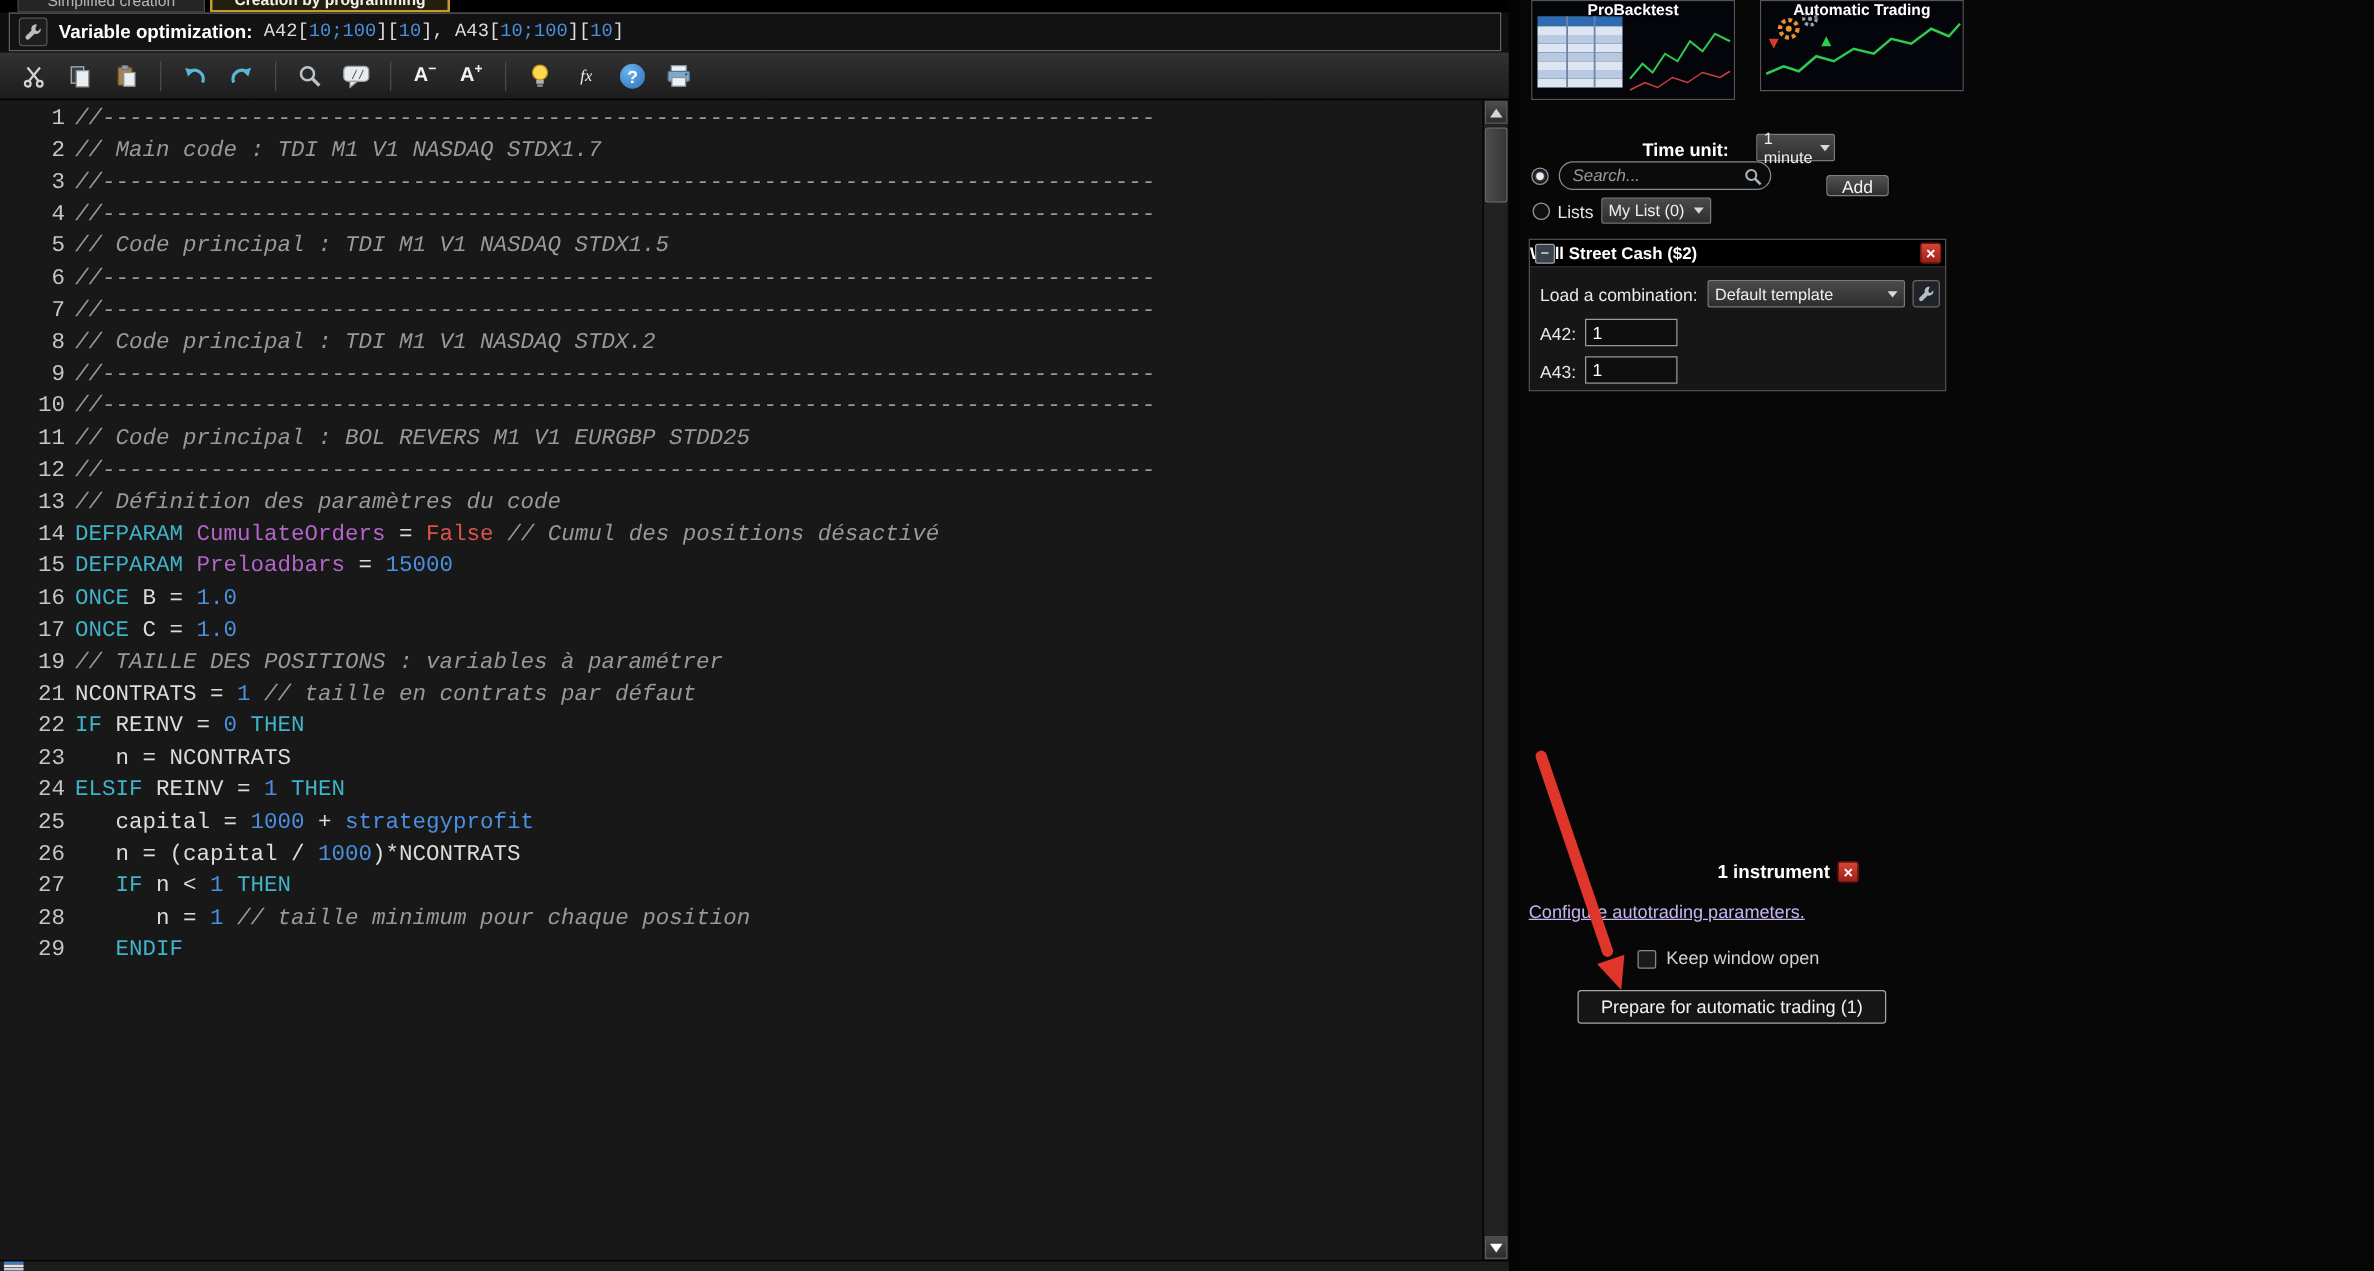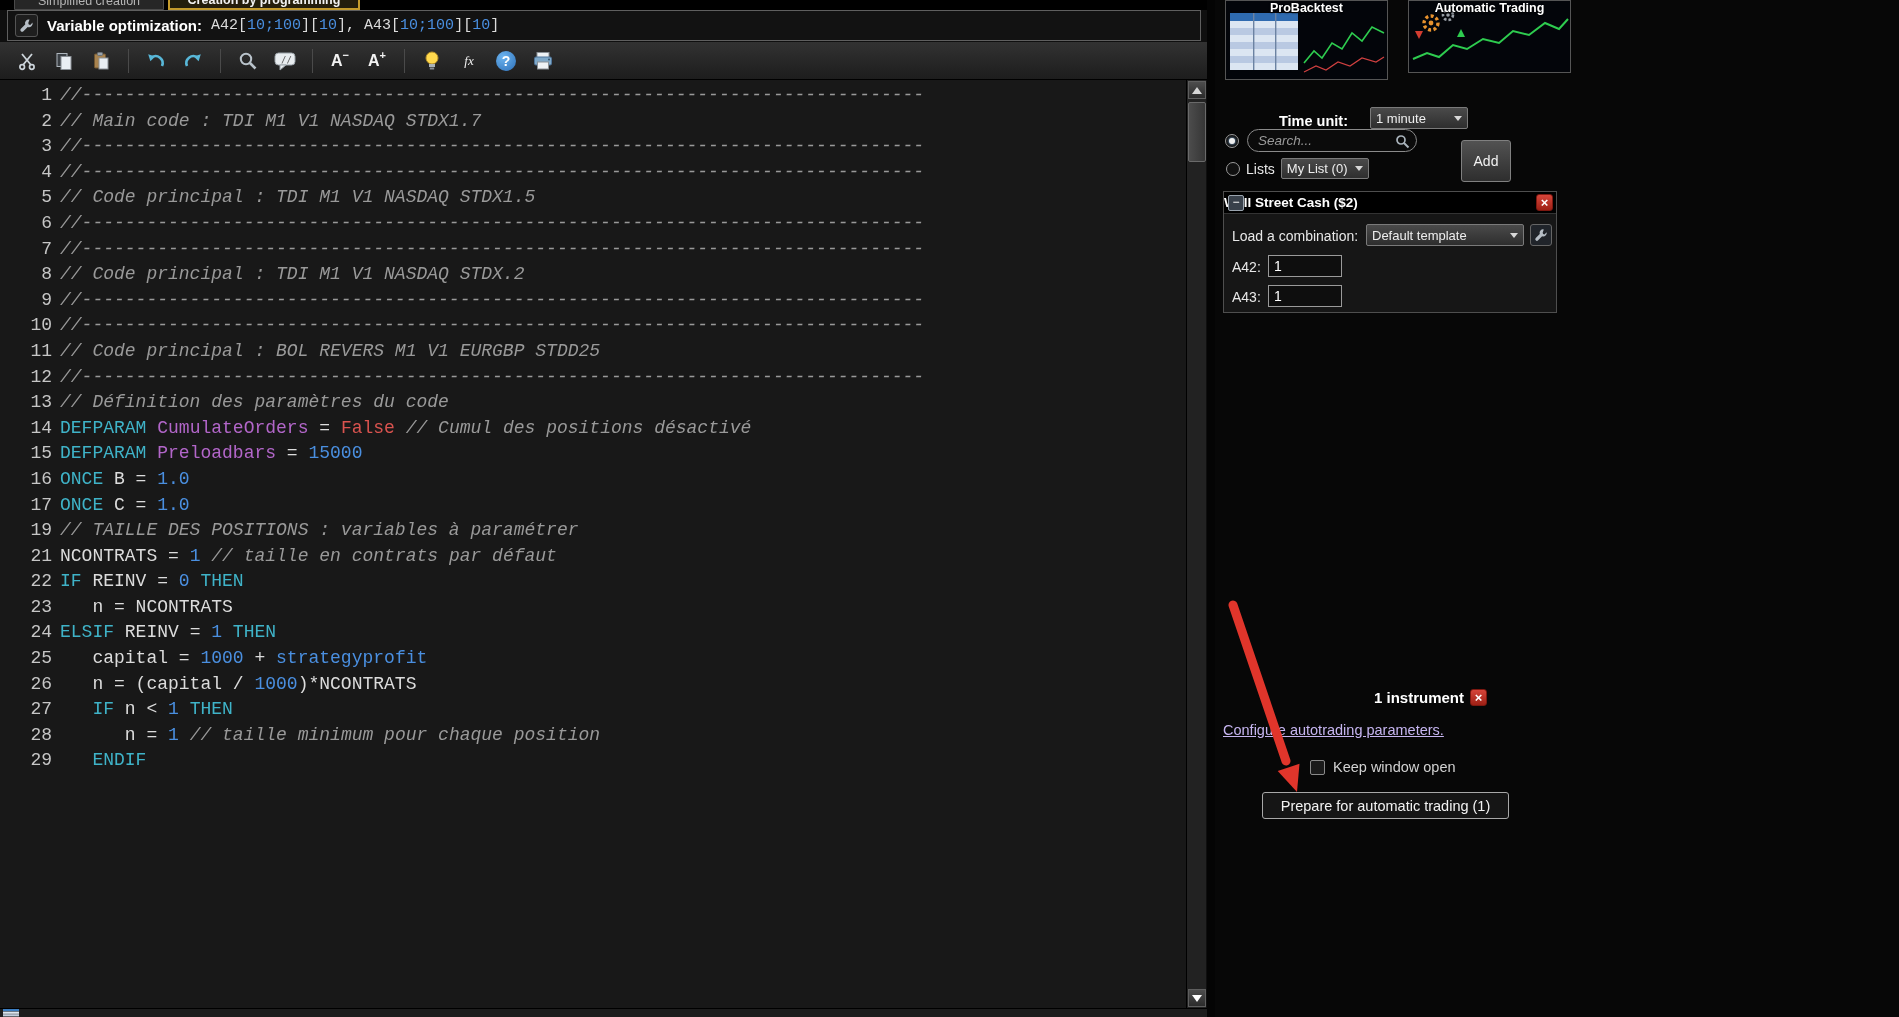--- a/index.html
+++ b/index.html
@@ -62,21 +62,21 @@
   .radio.sel::after{content:"";position:absolute;left:3px;top:3px;width:6px;height:6px;border-radius:50%;background:#eee;box-shadow:0 0 3px #9cf}
   .cb{width:15px;height:15px;border:1px solid #8a8a8a;background:#1b1b1b;border-radius:2px;flex:none}
   .xbtn{width:17px;height:17px;background:linear-gradient(#d6453a,#9e2015);border:1px solid #7e1810;border-radius:3px;color:#fff;font-weight:bold;font-size:13px;display:flex;align-items:center;justify-content:center;line-height:1;flex:none}
 
   .time-row{position:absolute;left:0;top:107px;width:253px;display:flex;align-items:flex-end;justify-content:flex-end;gap:22px}
   .search-row{position:absolute;left:10px;top:129px;display:flex;align-items:center;gap:8px}
   .search-box{position:relative;width:170px;height:23px;border:1px solid #8a8a8a;border-radius:12px;background:#0b0b0b;display:flex;align-items:center;padding:0 26px 0 10px}
   .search-box input{background:transparent;border:none;outline:none;color:#ddd;font-size:13.5px;width:100%;font-family:"Liberation Sans",sans-serif}
   .search-box input::placeholder{color:#9a9a9a;font-style:italic}
   .mag{position:absolute;right:6px;top:4px}
-  .add-btn{position:absolute;left:246px;top:140px;width:50px;height:42px}
+  .add-btn{position:absolute;left:246px;top:140px;width:50px;height:17px}
   .lists-row{position:absolute;left:11px;top:158px;display:flex;align-items:center;gap:6px;font-size:14px;color:#e8e8e8}
 
   .wsc{position:absolute;left:8px;top:191px;width:334px;border:1px solid #4e4e4e;background:#161616}
   .wsc-header{height:22px;background:#000;position:relative;border-bottom:1px solid #333}
   .wsc-title{position:absolute;left:0;right:0;top:3px;text-align:left;font-weight:bold;font-size:13.5px;color:#fff}
   .collapse-btn{position:absolute;left:4px;top:3px;width:16px;height:16px;background:#39414b;border:1px solid #9aa4ae;color:#fff;font-size:12px;line-height:13px;text-align:center;border-radius:2px;z-index:2}
   .wsc-x{position:absolute;right:3px;top:2px;z-index:2}
   .wsc-body{position:relative;height:98px}
   .row-label{position:absolute;font-size:14px;color:#e8e8e8}
   .abs{position:absolute}
@@ -360,21 +360,21 @@
         <rect x="4" y="62" width="68" height="7" fill="#dce6f2"></rect>
         <rect x="27" y="12" width="1.4" height="57" fill="#6c83a2"></rect>
         <rect x="49" y="12" width="1.4" height="57" fill="#6c83a2"></rect>
         <polyline points="78,62 88,50 96,57 106,42 116,48 126,32 136,40 146,26 158,32" fill="none" stroke="#2ecc4f" stroke-width="1.6"></polyline>
         <polyline points="78,71 90,65 100,69 112,61 124,65 136,57 150,61 158,56" fill="none" stroke="#d04040" stroke-width="1.2"></polyline>
       </svg>
     </div>
 
     <div class="time-row">
       <span class="bold-label">Time unit:</span>
-      <div class="dd" style="width:98px">
+      <div class="dd" style="width:63px">
         <span>1 minute</span>
         <span class="caret"></span>
       </div>
     </div>
 
     <div class="search-row">
       <span class="radio sel"></span>
       <div class="search-box">
         <input placeholder="Search..." style="">
         <svg class="mag" width="15" height="15" viewBox="0 0 15 15">

